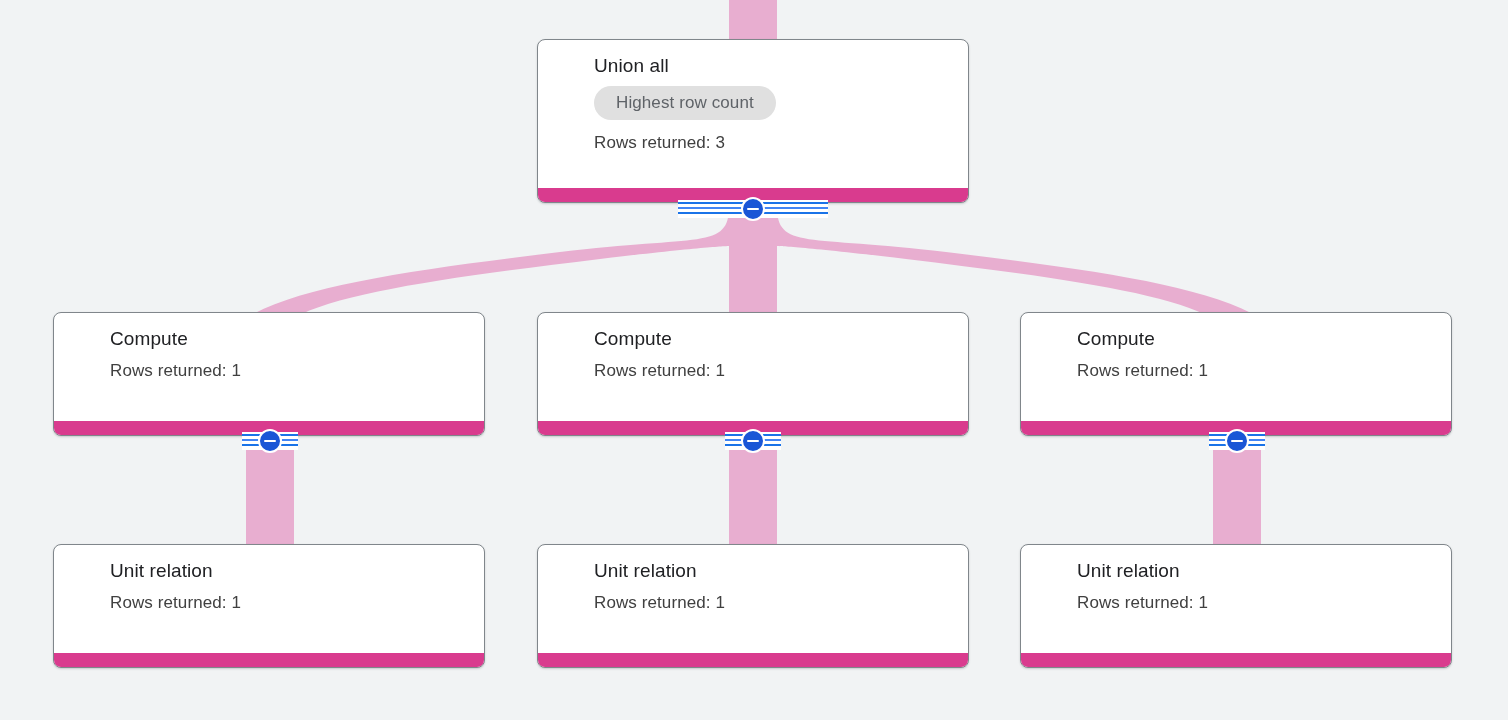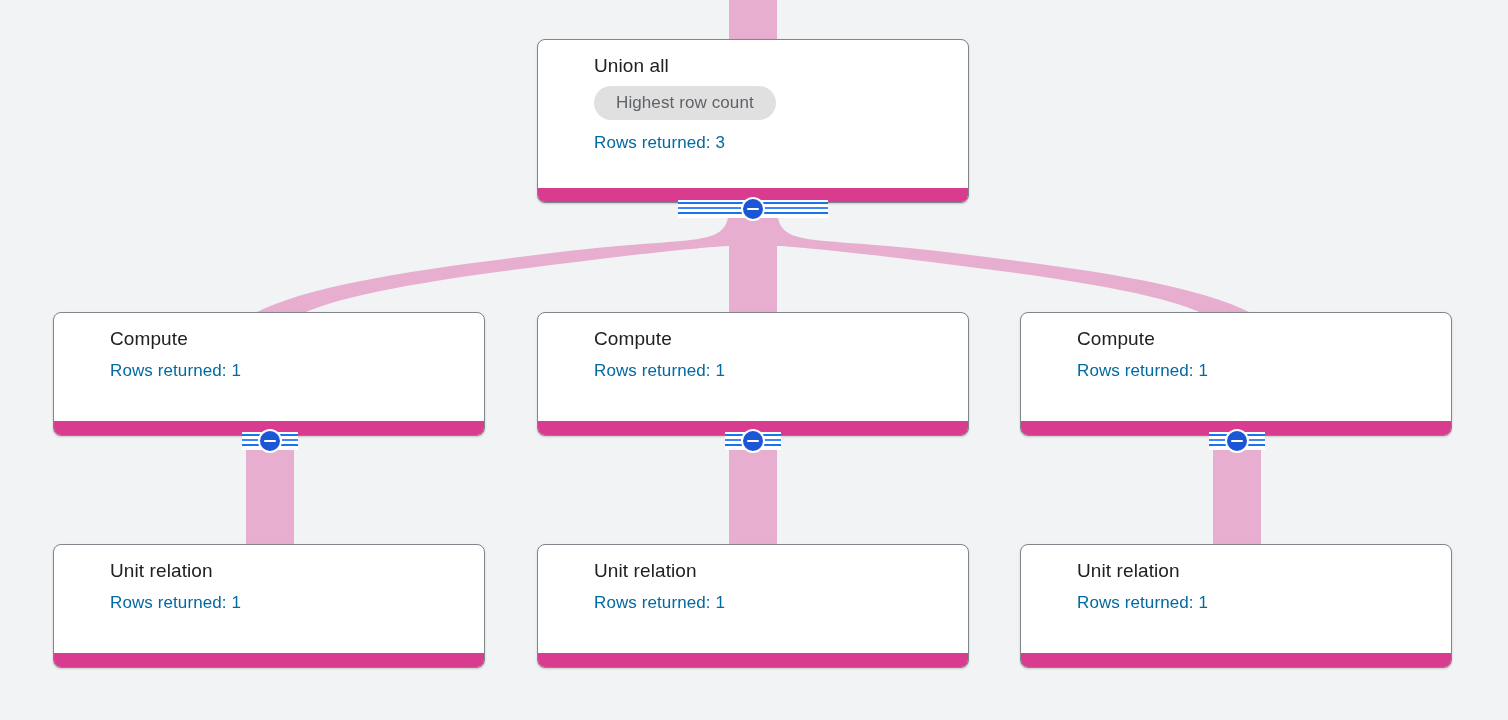--- a/index.html
+++ b/index.html
@@ -60,21 +60,21 @@
     line-height: 20px;
     padding: 7px 22px;
     border-radius: 18px;
     letter-spacing: .1px;
     white-space: nowrap;
   }
   .node-sub {
     margin-top: 9px;
     font-size: 17px;
     line-height: 22px;
-    color: #0369a1;
+    color: #404040;
     letter-spacing: .1px;
     white-space: nowrap;
   }
   .node-bar {
     position: absolute;
     left: 0;
     right: 0;
     bottom: 0;
     height: 14px;
     background: #d93b8e;

